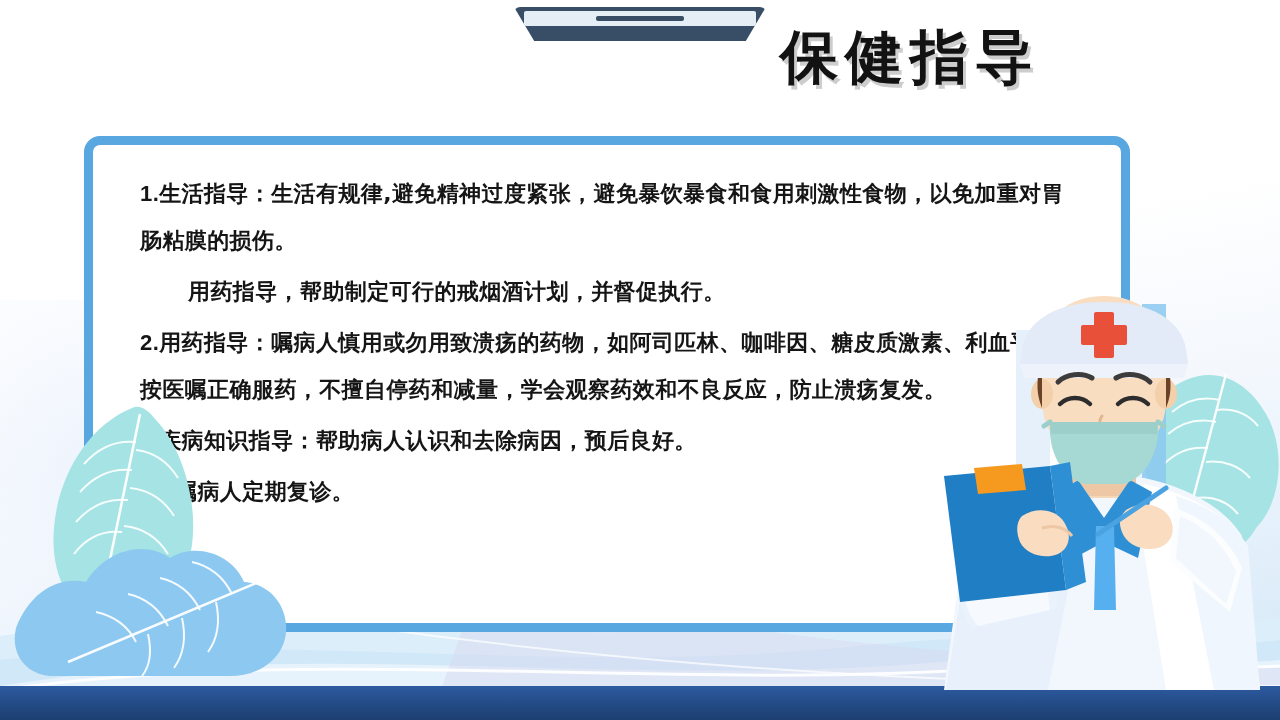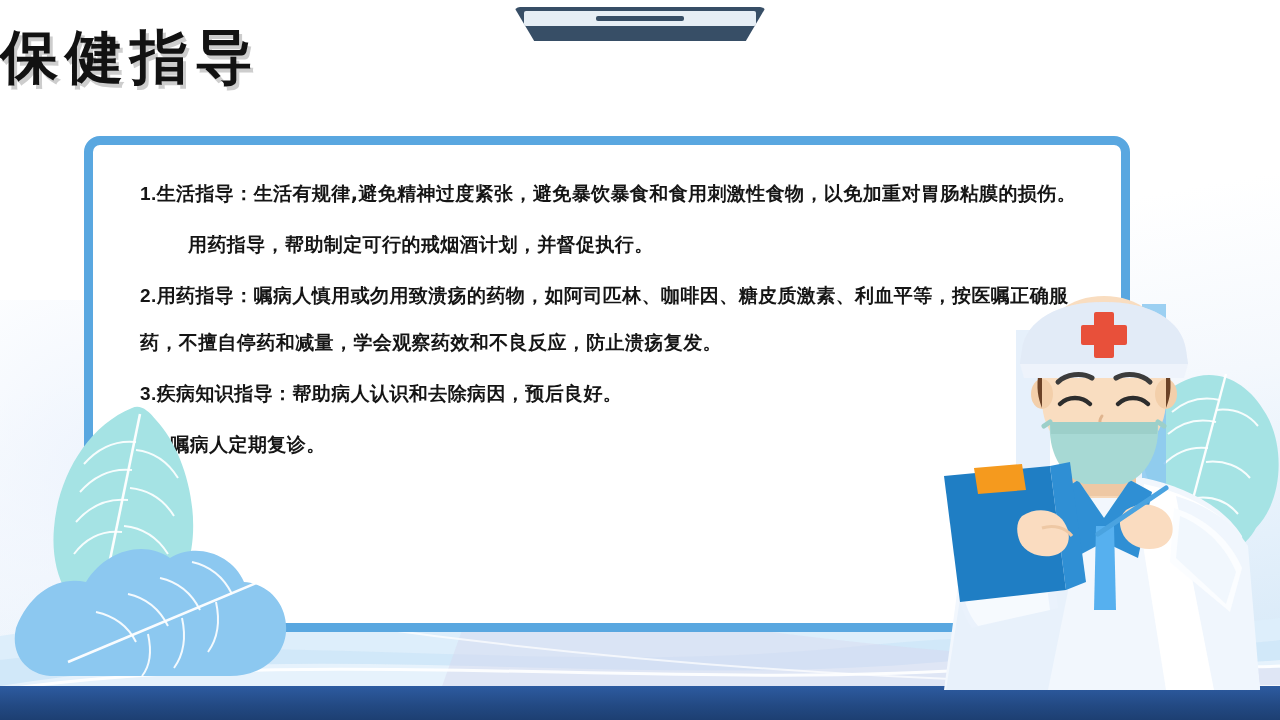--- a/index.html
+++ b/index.html
@@ -35,21 +35,21 @@
     left: 0; bottom: 0;
     width: 1280px; height: 34px;
     background: linear-gradient(180deg, #2d5ba0 0%, #234a84 55%, #1d3f72 100%);
   }
 
   
   .title {
     position: absolute;
     left: 0; top: 26px;
     width: 1040px;
-    text-align: left;
+    text-align: right;
     font-family: "DejaVu Sans", "Liberation Sans", sans-serif;
     font-size: 58px;
     font-weight: 700;
     letter-spacing: 7px;
     color: #121212;
     text-shadow: 3px 4px 0 rgba(130,130,130,0.40);
     line-height: 1.1;
   }
 
   
@@ -104,21 +104,21 @@
     left: 84px; top: 170px;
     width: 1046px;
     padding: 0 52px 0 56px;
     box-sizing: border-box;
     z-index: 3;
   }
 
   .para {
     color: #151515;
     font-family: "DejaVu Sans", "Liberation Sans", sans-serif;
-    font-size: 19px;
+    font-size: 22px;
     font-weight: 700;
     line-height: 47px;
     letter-spacing: 0.4px;
     margin: 0 0 4px 0;
     white-space: normal;
   }
   .para.indent { text-indent: 48px; }
   .para .num {
     font-family: "Liberation Sans", "DejaVu Sans", sans-serif;
     font-weight: 700;

